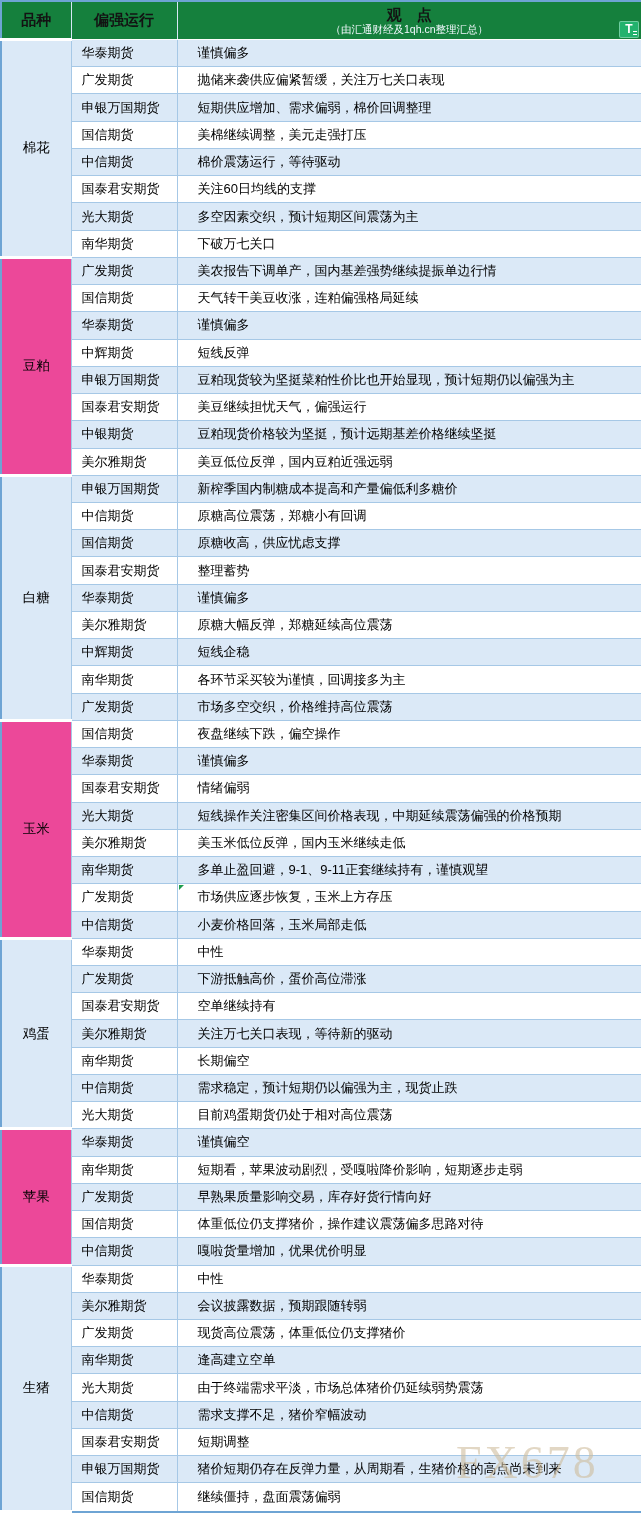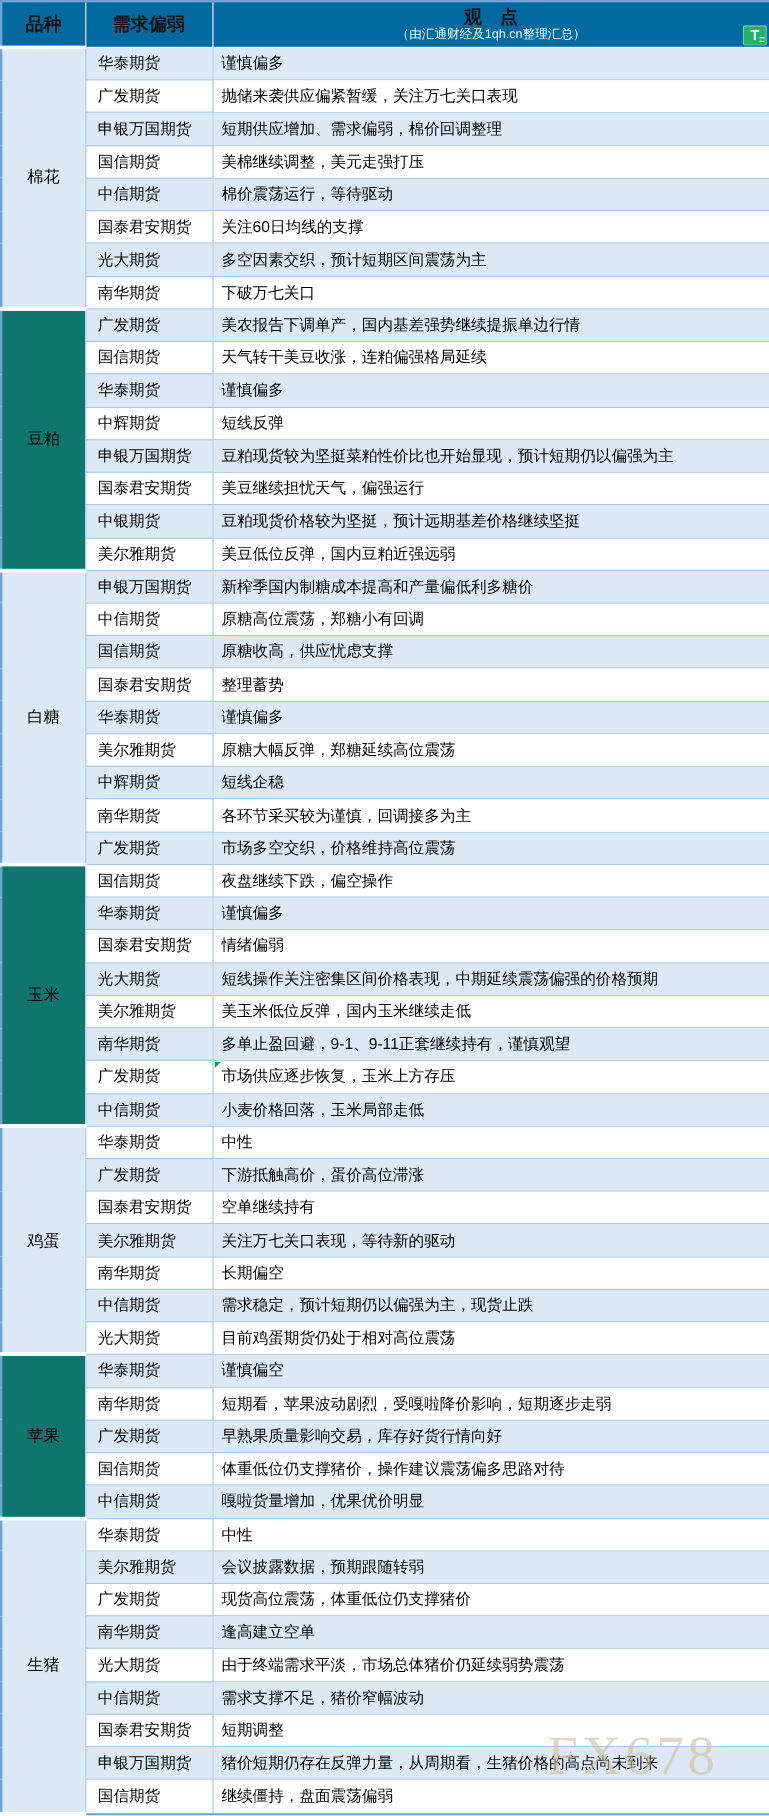--- a/index.html
+++ b/index.html
@@ -10,44 +10,44 @@
   }
   table.vp{
     border-collapse:collapse;table-layout:fixed;
     width:641px;height:1513px;
     border:2px solid #6ea4d4;
   }
   col.c-variety{width:70px;}
   col.c-company{width:106px;}
   col.c-view{width:465px;}
   th{
-    background:#0369a1;color:#131313;font-weight:bold;font-size:15px;
+    background:#15803d;color:#131313;font-weight:bold;font-size:15px;
     border-right:1px solid #d7e7f5;border-bottom:1px solid #fdfdfd;
     height:36px;padding:0;vertical-align:middle;text-align:center;
   }
   th .view-title{font-size:15px;font-weight:bold;color:#131313;line-height:17px;}
   th .view-sub{font-size:10.5px;font-weight:normal;color:#f4f9ff;line-height:12px;text-align:center;}
   td{
     font-size:13px;color:#000;padding:0;vertical-align:middle;
     border:1px solid #a6c8e6;
     overflow:hidden;white-space:nowrap;
   }
   td.c{padding-left:10px;}
-  td.v{padding-left:7px;position:relative;}
+  td.v{padding-left:20px;position:relative;}
   tr.b td.c, tr.b td.v{background:#dbe9f7;}
   tr.w td.c, tr.w td.v{background:#ffffff;}
   td.g{
     text-align:center;font-size:13.5px;
     border-left:none;
     border-top:3px solid #ffffff;border-bottom:3px solid #ffffff;
     border-right:1px solid #a6c8e6;
     margin-left:13px;
   }
   td.gb{background:#dbe9f7;}
-  td.gw{background:#0f766e;}
+  td.gw{background:#ec4899;}
   .marker{
     position:absolute;left:1px;top:1px;width:0;height:0;
     border-top:5px solid #1f9d4e;border-right:5px solid transparent;
   }
   .badge{
     position:absolute;left:619px;top:21px;width:20px;height:17px;
     background:#22b26d;border-radius:2px;color:#fff;font-weight:bold;
     font-size:12px;line-height:17px;text-align:center;z-index:6;cursor:pointer;
     box-shadow:0 0 0 1px rgba(255,255,255,.35) inset;
   }
@@ -68,21 +68,21 @@
 
 <table class="vp">
   <colgroup>
       <col class="c-variety">
       <col class="c-company">
       <col class="c-view">
     </colgroup>
   <tbody>
       <tr>
     <th>品种</th>
-    <th>需求偏弱</th>
+    <th>偏强运行</th>
     <th>
       <div class="view-title">观　点</div>
       <div class="view-sub">（由汇通财经及1qh.cn整理汇总）</div>
     </th>
   </tr>
 
   <tr class="b">
         <td class="g gb" rowspan="8">棉花</td>
         <td class="c">华泰期货</td>
         <td class="v">谨慎偏多</td>

